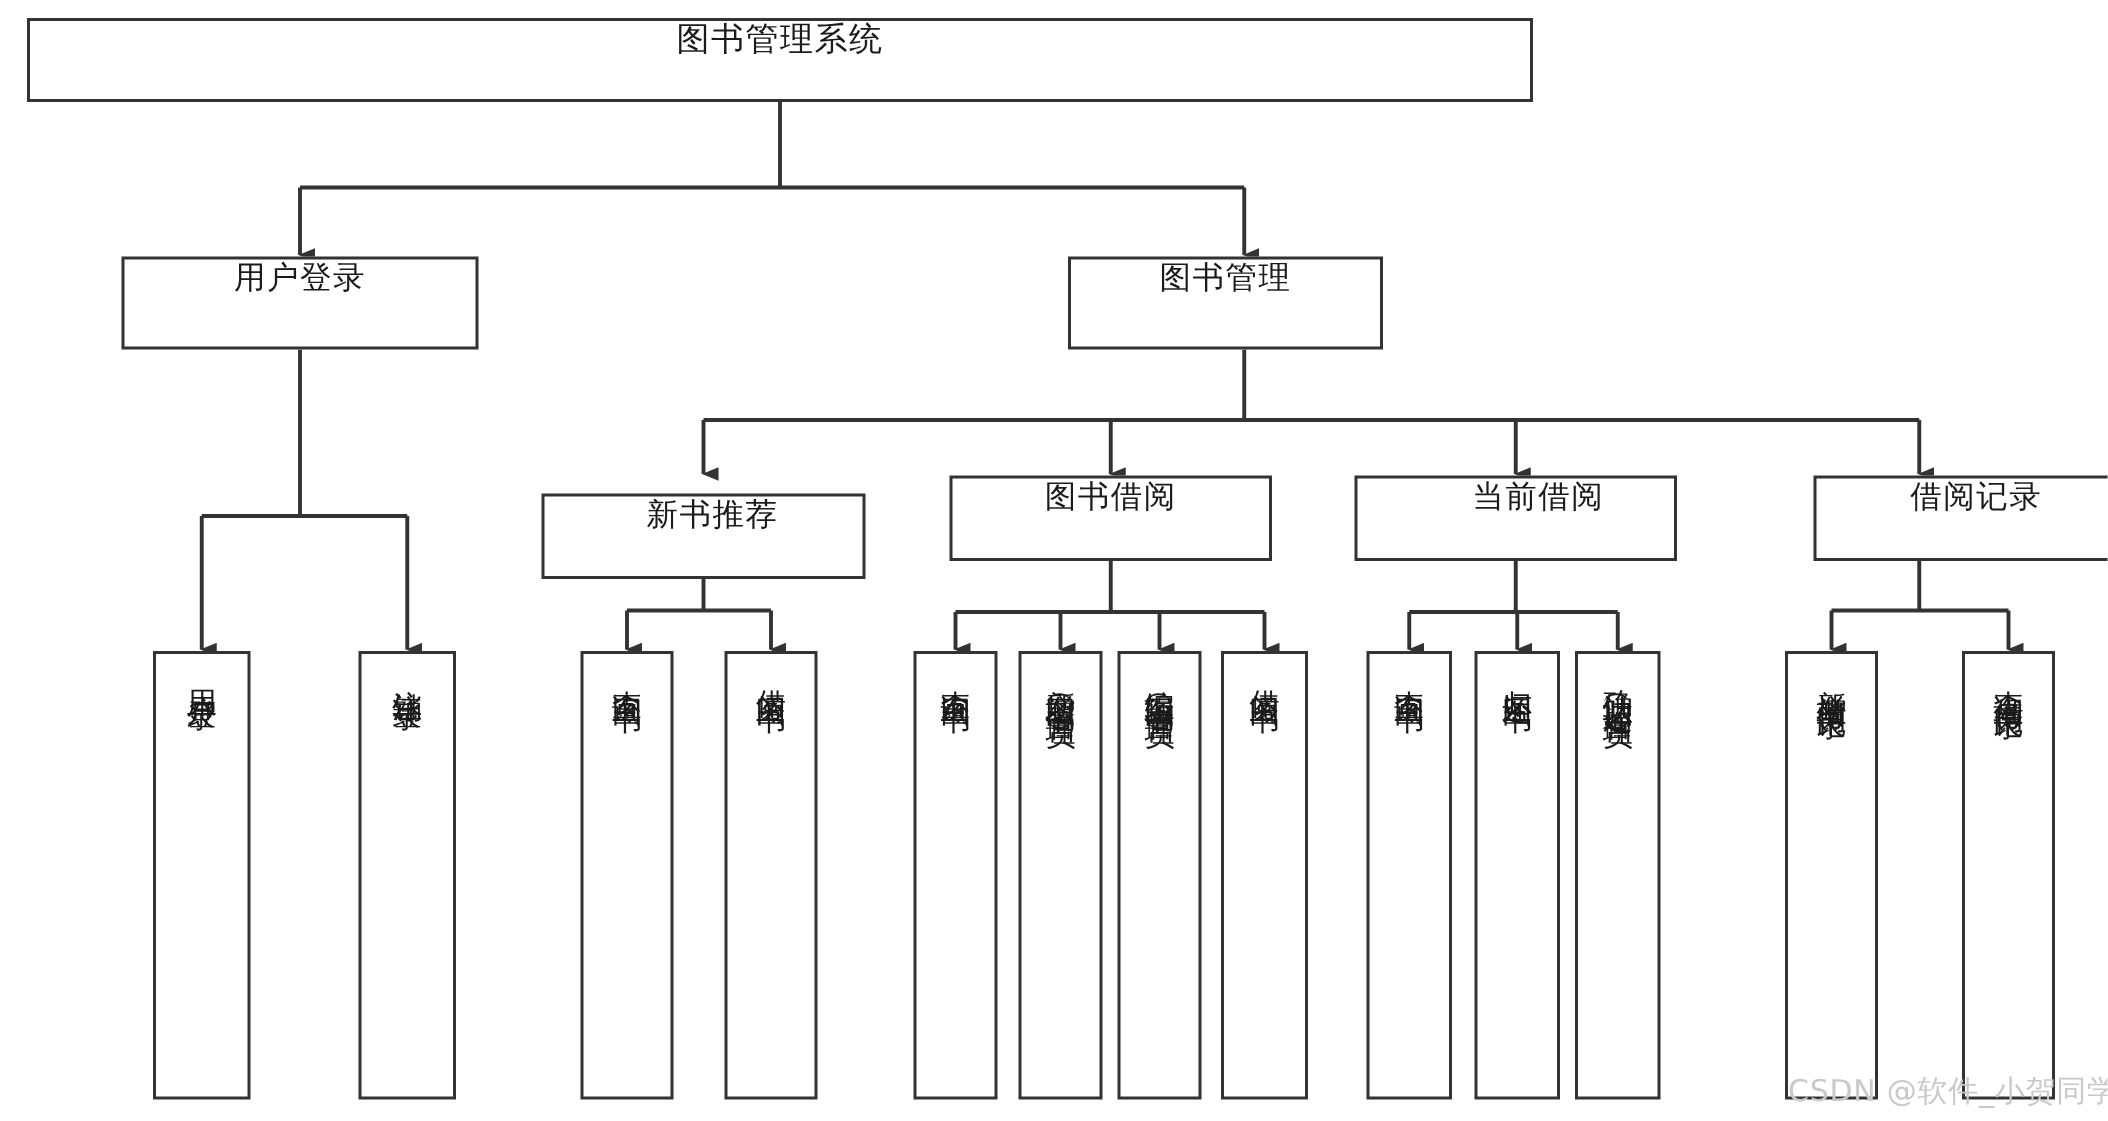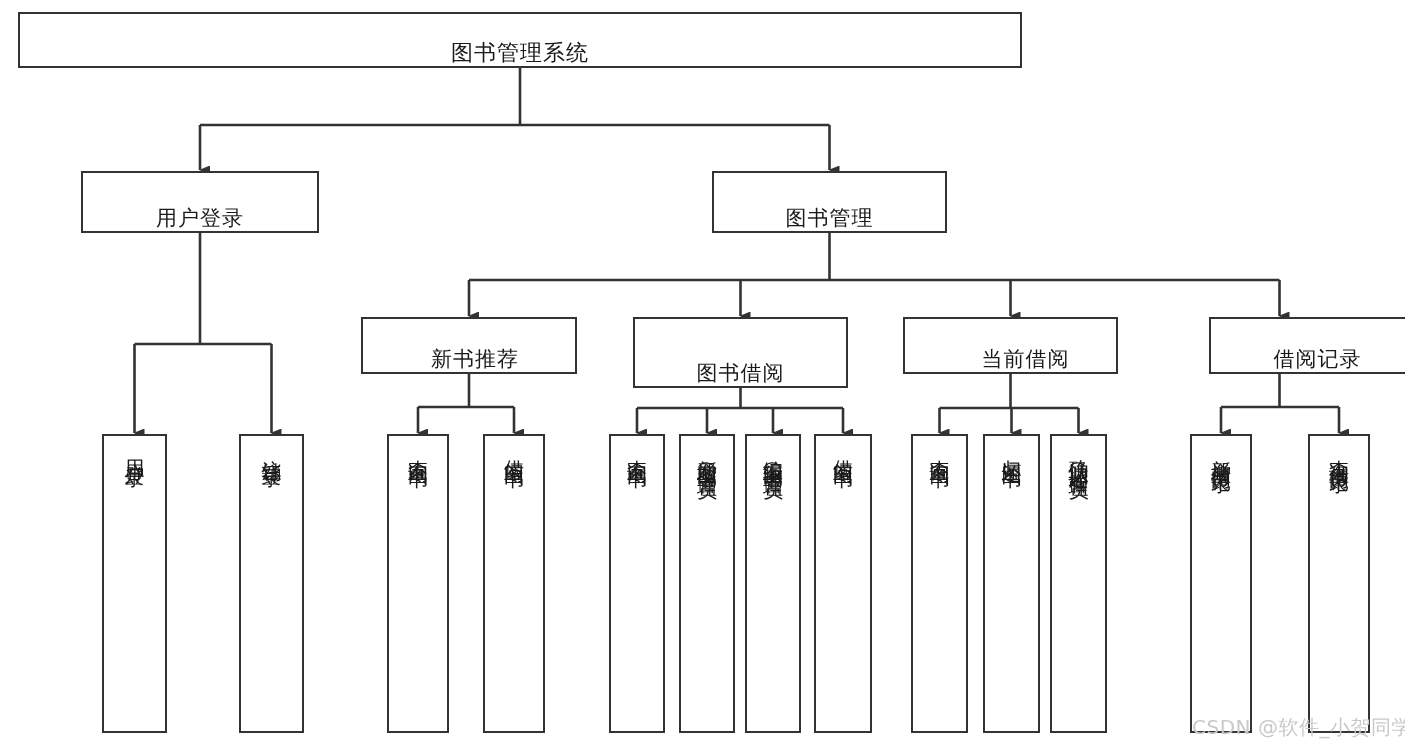--- a/index.html
+++ b/index.html
@@ -26,21 +26,21 @@
     width: 1405px;
     height: 747px;
     pointer-events: none;
   }
   .node-box {
     position: absolute;
     box-sizing: border-box;
     background: #ffffff;
     border: 2.5px solid #333333;
     display: flex;
-    align-items: flex-end;
+    align-items: flex-start;
     justify-content: center;
     color: #1a1a1a;
   }
   .node-box.horizontal .node-label {
     font-size: 21px;
     letter-spacing: 1px;
     line-height: 1.2;
     white-space: nowrap;
   }
   .node-box.vertical {
@@ -116,27 +116,27 @@
       </g>
   </svg>
 
   <div id="nodes-layer">
       <div class="node-box horizontal root" style="left: 18px; top: 12px; width: 1004px; height: 56px;">
         <span class="node-label">图书管理系统</span>
       </div>
       <div class="node-box horizontal" style="left: 81px; top: 171px; width: 238px; height: 62px;">
         <span class="node-label">用户登录</span>
       </div>
-      <div class="node-box horizontal" style="left: 712px; top: 171px; width: 235px; height: 62px;">
+      <div class="node-box horizontal" style="left: 712px; top: 171px; width: 210px; height: 62px;">
         <span class="node-label">图书管理</span>
       </div>
-      <div class="node-box horizontal" style="left: 361px; top: 317px; width: 216px; height: 57px; padding-left: 12px;">
+      <div class="node-box horizontal" style="left: 361px; top: 329px; width: 216px; height: 57px; padding-left: 12px;">
         <span class="node-label">新书推荐</span>
       </div>
-      <div class="node-box horizontal" style="left: 633px; top: 317px; width: 215px; height: 71px;">
+      <div class="node-box horizontal" style="left: 633px; top: 317px; width: 215px; height: 57px;">
         <span class="node-label">图书借阅</span>
       </div>
       <div class="node-box horizontal" style="left: 903px; top: 317px; width: 215px; height: 57px; padding-left: 30px;">
         <span class="node-label">当前借阅</span>
       </div>
       <div class="node-box horizontal" style="left: 1171px; top: 317px; width: 217px; height: 57px; margin-left: 38px;">
         <span class="node-label">借阅记录</span>
       </div>
       <div class="node-box vertical" style="left: 102px; top: 434px; width: 65px; height: 299px;">
         <span class="node-label">用户登录</span>

